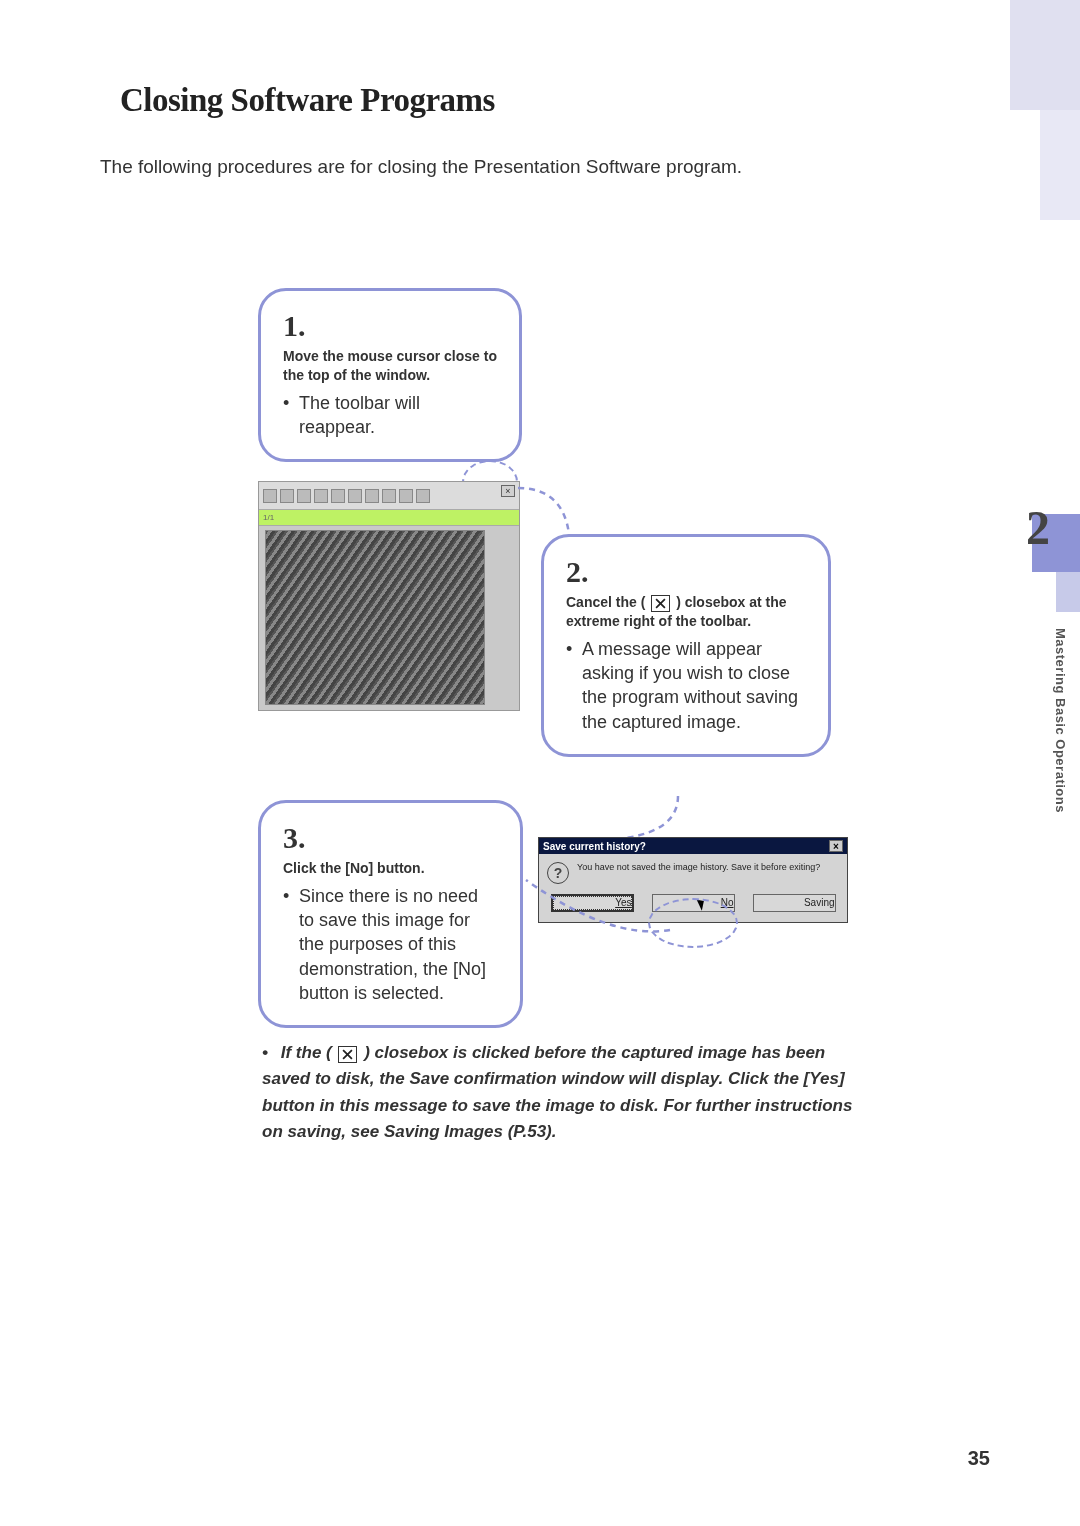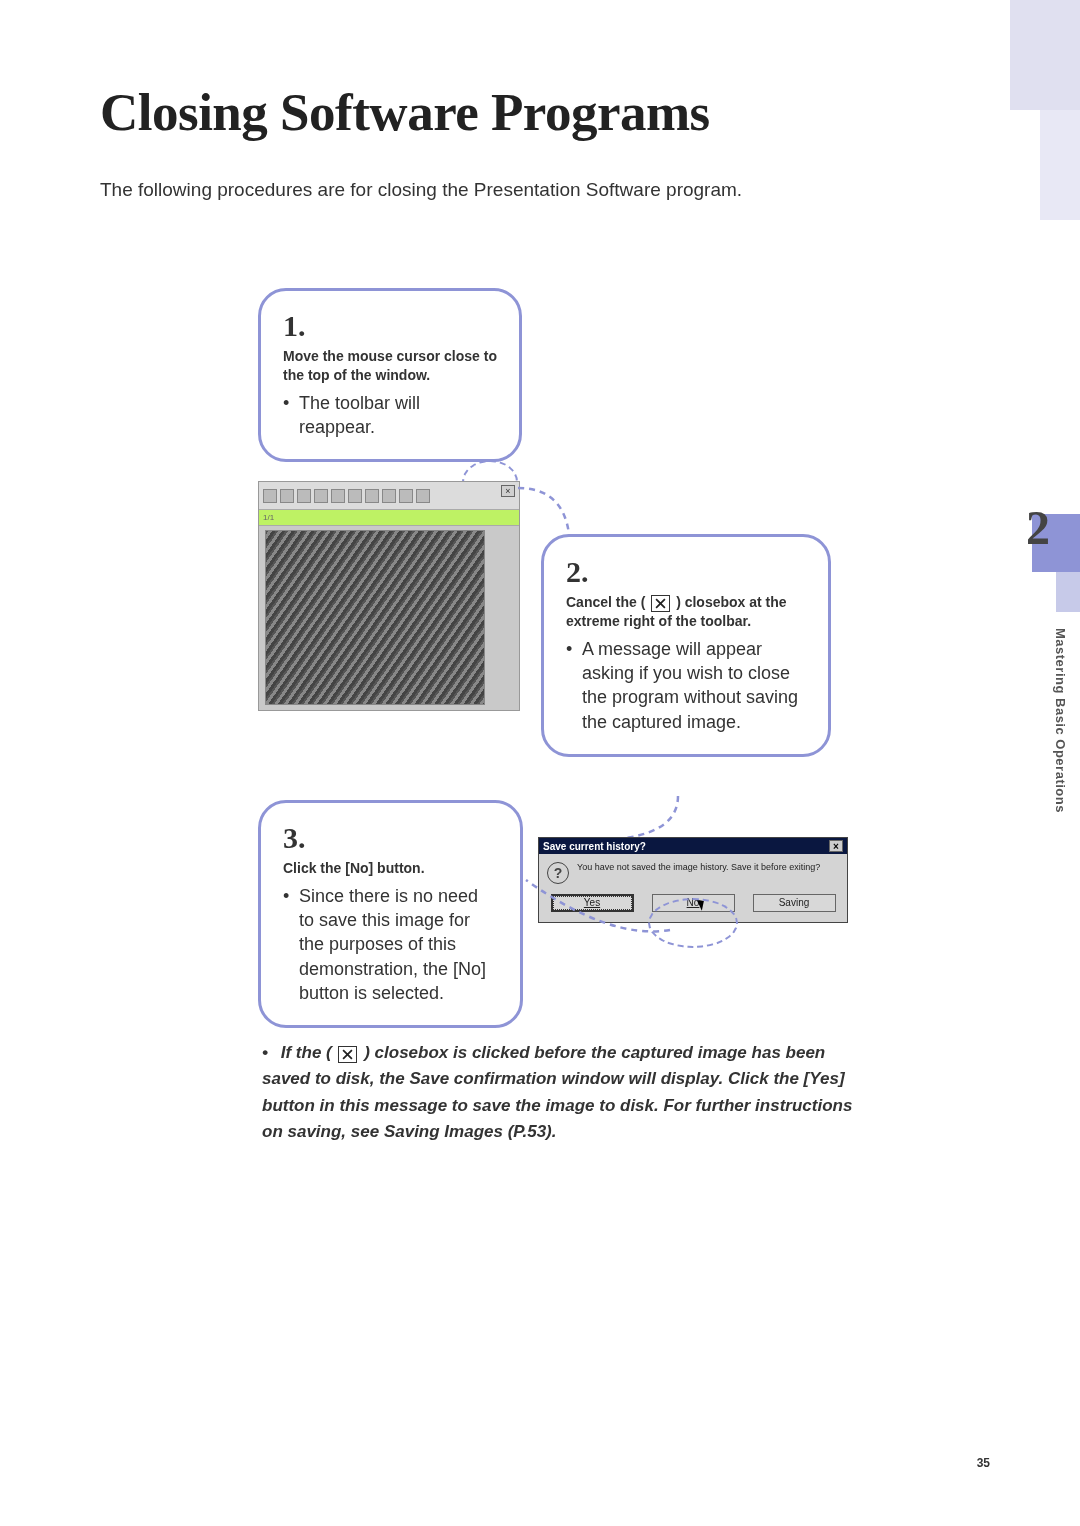--- a/index.html
+++ b/index.html
@@ -33,24 +33,25 @@
   .content {
     position: absolute;
     left: 100px;
     top: 82px;
     width: 860px;
   }
 
   h1.title {
     font-family: Georgia, 'Times New Roman', serif;
     font-weight: bold;
-    font-size: 53px;
+    font-size: 33px;
     color: #222;
     margin-bottom: 34px;
     letter-spacing: -0.5px;
+    margin-left: 20px;
   }
 
   p.intro {
     font-size: 19px;
     color: #333;
     line-height: 1.5;
   }
 
   
   .step-box {
@@ -194,21 +195,21 @@
     justify-content: center;
     gap: 18px;
     padding: 6px 0 10px 0;
   }
   .dialog .btn {
     width: 83px;
     height: 18px;
     background: #d8d8d8;
     border: 1px solid #666;
     font-size: 10px;
-    text-align: center;
+    text-align: right;
     line-height: 16px;
     color: #222;
   }
   .dialog .btn.def {
     outline: 1px dotted #333;
     outline-offset: -3px;
     border: 2px solid #333;
     line-height: 14px;
   }
   .dialog .btn .ul { text-decoration: underline; }
@@ -298,21 +299,21 @@
     vertical-align: -2px;
     margin: 0 2px;
   }
   .inline-closebox svg { width: 11px; height: 11px; }
 
   .page-num {
     position: absolute;
     right: 90px;
     bottom: 56px;
     font-weight: bold;
-    font-size: 12px;
+    font-size: 20px;
     color: #333;
   }
 </style>
 </head>
 <body>
 
 <div class="page-tab-top"></div>
 <div class="page-tab-bottom"></div>
 
 <div class="content">

